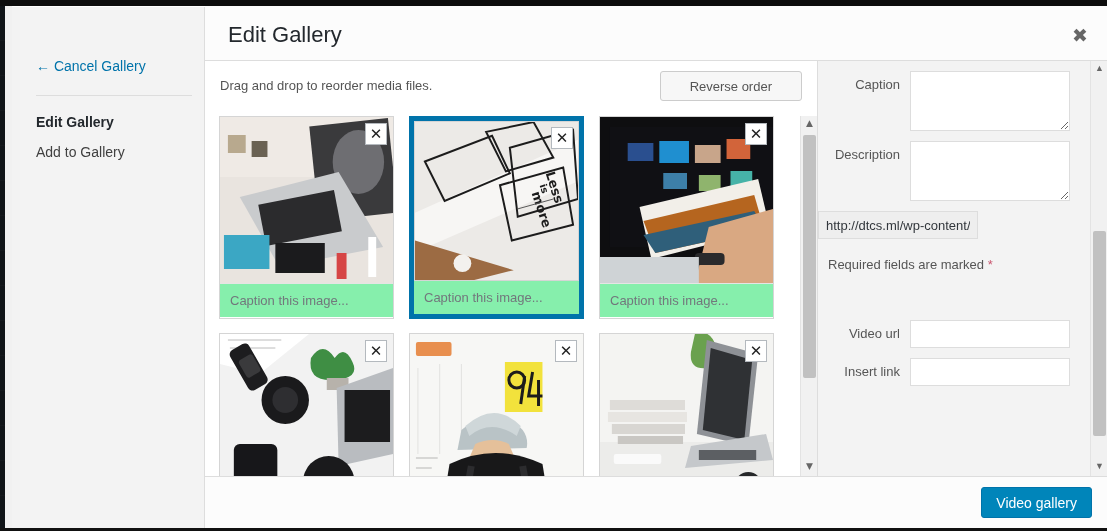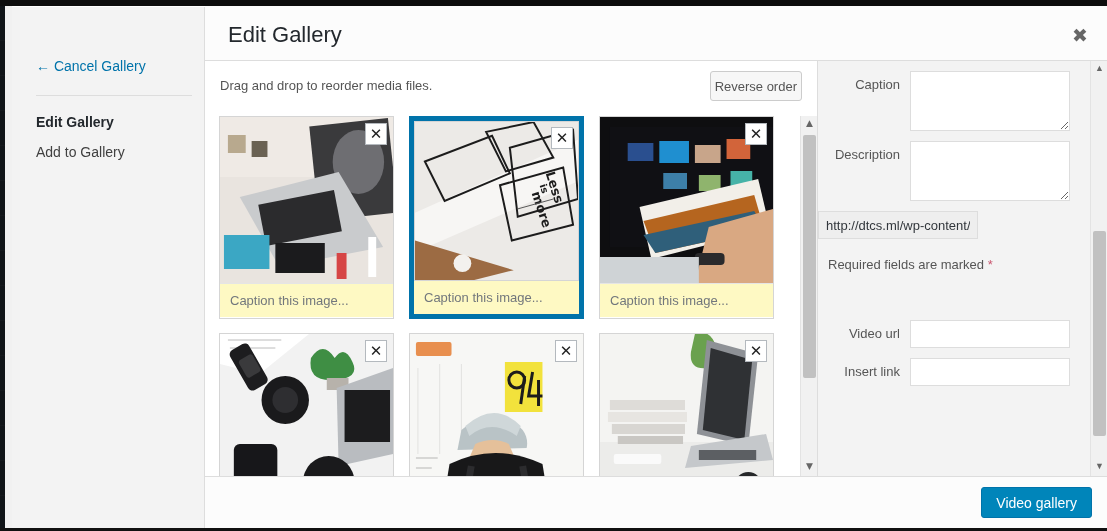--- a/index.html
+++ b/index.html
@@ -141,21 +141,21 @@
   .toolbar-hint {
     position: absolute;
     left: 15px; top: 17px;
     font-size: 13px;
     color: #555;
   }
   .reverse-btn {
     position: absolute;
     right: 15px; top: 10px;
     height: 30px;
-    padding: 0 4px;
+    padding: 0 29px;
     font-size: 13px;
     color: #555;
     background: #f7f7f7;
     border: 1px solid #ccc;
     border-radius: 3px;
     cursor: pointer;
     font-family: "Liberation Sans", sans-serif;
   }
   .thumb-scroller {
     position: absolute;
@@ -209,21 +209,21 @@
     padding: 0;
     font-family: "DejaVu Sans", sans-serif;
     z-index: 3;
   }
   .thumb-caption {
     height: 33px;
     line-height: 33px;
     padding: 0 10px;
     font-size: 13px;
     color: #72777c;
-    background: #fef9c3;
+    background: #86efac;
     border-top: 1px solid #e5e5e5;
     white-space: nowrap;
     overflow: hidden;
   }
   .thumb.selected .thumb-caption { border-top: none; }
 
   
   .vscroll {
     position: absolute;
     top: 0; right: 0;

